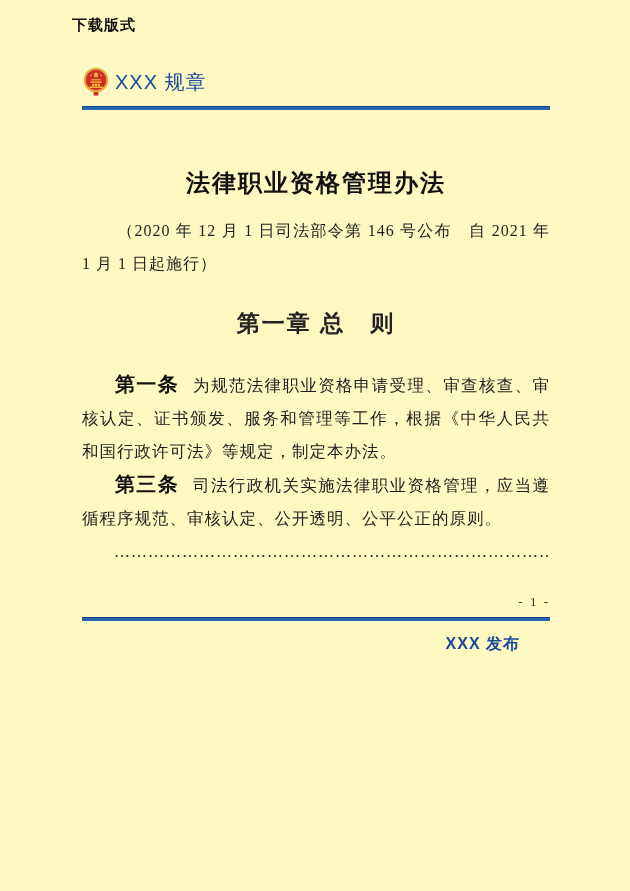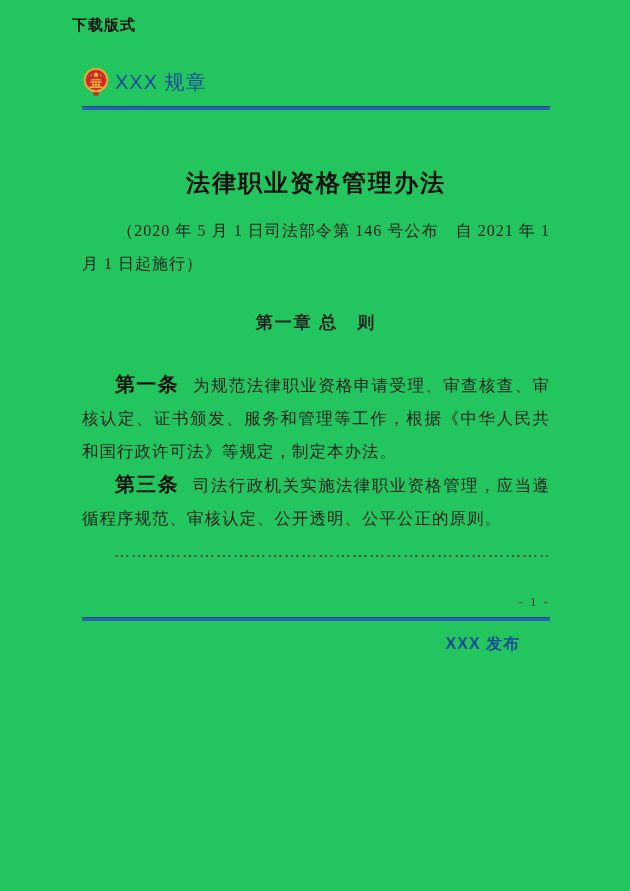--- a/index.html
+++ b/index.html
@@ -1,21 +1,21 @@
 <!DOCTYPE html>
 <html><head>
 <meta charset="utf-8">
 <style>
   html,body { margin:0; padding:0; background:#ffffff; }
   .page {
     position:relative;
     width:630px; height:891px;
     box-sizing:border-box;
     padding:16px 80px 0 82px;
-    background:#22c55e;
+    background:#fef9c3;
     font-family:"Liberation Serif", serif;
     color:#1f1f1f;
     overflow:hidden;
   }
   .top-link {
     margin-left:-10px;
     font-size:15px;
     font-weight:bold;
     letter-spacing:1px;
     color:#111;
@@ -57,21 +57,21 @@
     font-size:16px;
     line-height:33px;
     text-indent:2.2em;
     letter-spacing:1px;
     text-align:justify;
   }
   h2.chapter {
     margin:32px 0 0 0;
     text-align:center;
     font-family:"Liberation Sans", sans-serif;
-    font-size:17px;
+    font-size:23px;
     line-height:22px;
     font-weight:bold;
     letter-spacing:2px;
     color:#222;
   }
   .articles { margin-top:34px; }
   p.article {
     margin:0;
     font-size:16.5px;
     line-height:33px;
@@ -147,21 +147,21 @@
           <rect x="10" y="28.6" width="20" height="2" fill="#f5c93f"></rect>
         </svg>
       </span>
       <span class="brand-text">XXX 规章</span>
     </div>
     <div class="header-rule"></div>
   </div>
 
   <h1 class="title">法律职业资格管理办法</h1>
 
-  <p class="subtitle">（2020 年 5 月 1 日司法部令第 146 号公布　自 2021 年 1 月 1 日起施行）</p>
+  <p class="subtitle">（2020 年 12 月 1 日司法部令第 146 号公布　自 2021 年 1 月 1 日起施行）</p>
 
   <h2 class="chapter">第一章 总　则</h2>
 
   <div class="articles">
     <p class="article"><b>第一条</b><span>为规范法律职业资格申请受理、审查核查、审核认定、证书颁发、服务和管理等工作，根据《中华人民共和国行政许可法》等规定，制定本办法。</span></p>
     <p class="article"><b>第三条</b><span>司法行政机关实施法律职业资格管理，应当遵循程序规范、审核认定、公开透明、公平公正的原则。</span></p>
     <p class="dots">………………………………………………………………………………………………………………………………</p>
   </div>
 
   <div class="pagenum">- 1 -</div>

